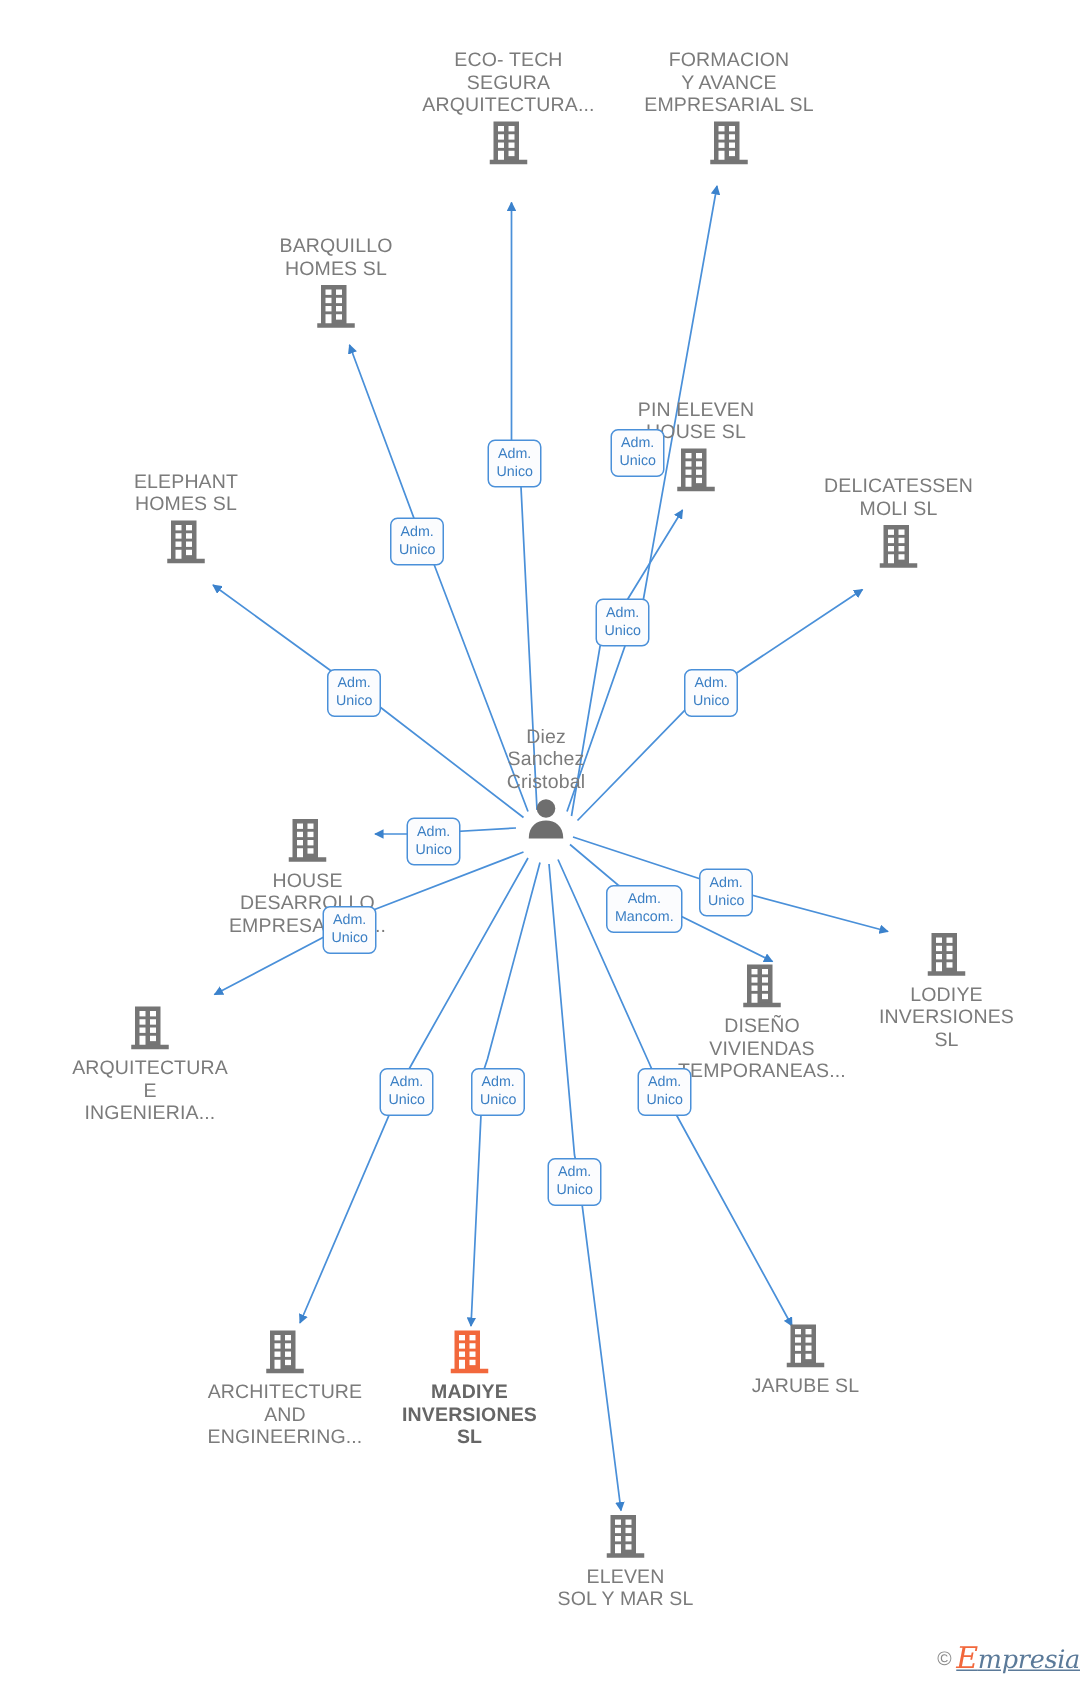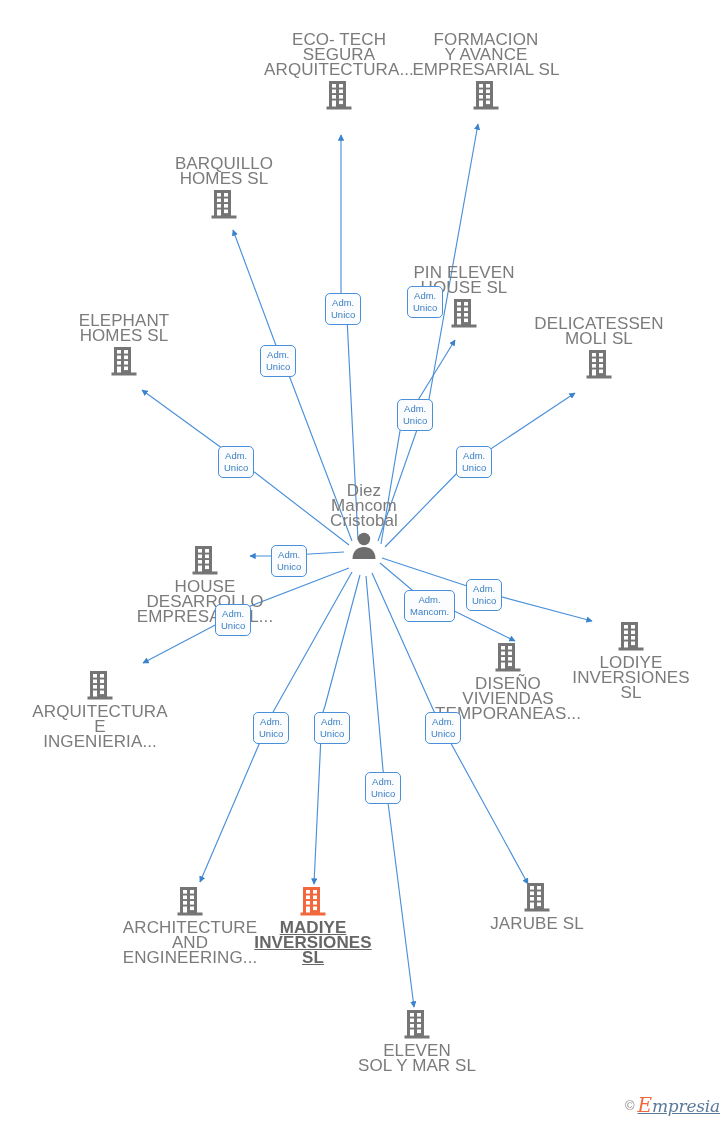--- a/index.html
+++ b/index.html
@@ -30,29 +30,29 @@
   }
   .node {
     position: absolute;
     width: 150px;
     margin-left: -75px;
     text-align: center;
     pointer-events: auto;
   }
   .node .node-label {
     display: block;
-    font-size: 17px;
+    font-size: 13px;
     line-height: 15px;
     color: #7b7b7b;
     letter-spacing: .1px;
     white-space: pre-line;
     font-family: "Liberation Sans", sans-serif;
   }
   .node.company .node-label { color: #7b7b7b; }
-  .node.focus .node-label { color: #666666; font-weight: bold; text-decoration: underline; }
+  .node.focus .node-label { color: #666666; font-weight: bold; }
   .node .icon-wrap {
     display: block;
     height: 34px;
     line-height: 0;
   }
   .node.label-above .icon-wrap { margin-top: 2px; }
   .node.label-below .node-label { margin-top: 1px; }
   svg.bldg { width: 28px; height: 32px; display: inline-block; }
   svg.person { width: 30px; height: 30px; display: inline-block; }
 
@@ -261,21 +261,21 @@
           <rect x="7" y="21.5" width="4" height="6"></rect>
               <rect x="14" y="21.5" width="4" height="3.6"></rect>
         </g>
       </g>
         </svg>
     </span>
   </div>
 
   <div class="node person label-above" style="left:364px; top:483px;">
     <span class="node-label">Diez
-Mancom
+Sanchez
 Cristobal</span>
     <span class="icon-wrap">
       <svg class="person" viewBox="0 0 30 30">
           <g fill="#6e6e6e">
         <circle cx="15" cy="9" r="6.2"></circle>
         <path d="M 3.5 29 C 3.5 20.5 9 17 15 17 C 21 17 26.5 20.5 26.5 29 Z"></path>
       </g>
         </svg>
     </span>
   </div>

